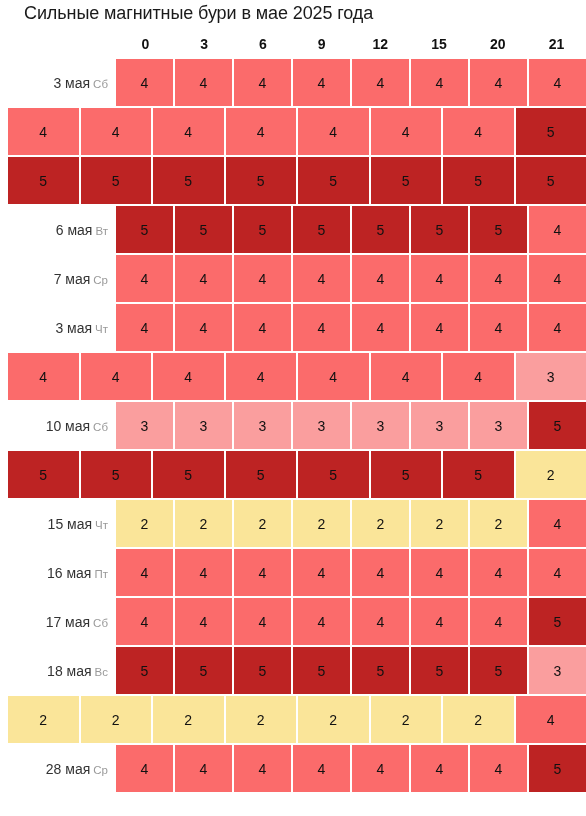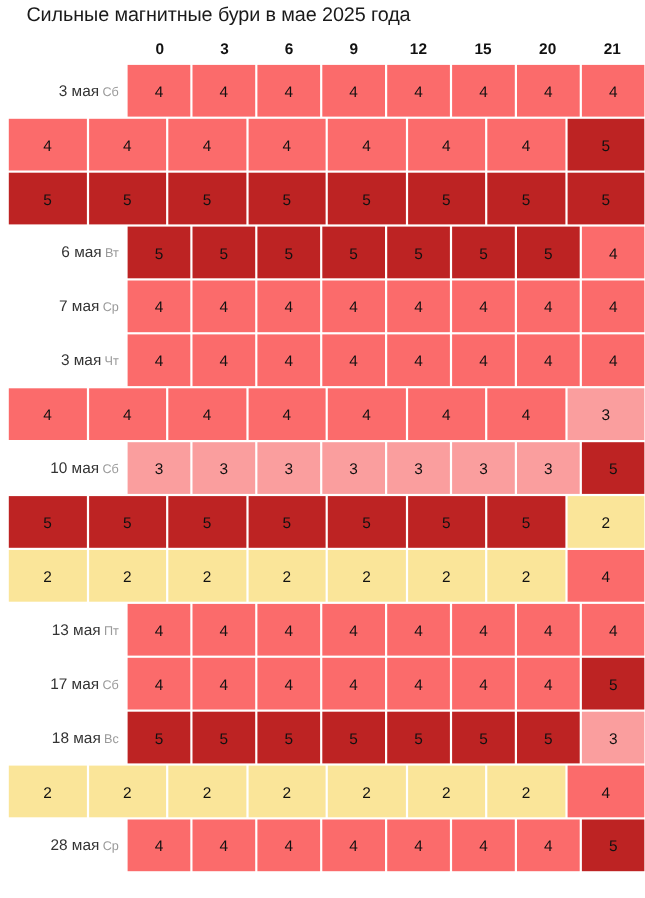--- a/index.html
+++ b/index.html
@@ -223,33 +223,34 @@
         <div class="cell lvl-5">5</div>
         <div class="cell lvl-5">5</div>
         <div class="cell lvl-5">5</div>
         <div class="cell lvl-5">5</div>
         <div class="cell lvl-5">5</div>
         <div class="cell lvl-5">5</div>
         <div class="cell lvl-2">2</div>
       </div>
     </div>
     <div class="grid-row">
-      <div class="row-cells">
-        <div class="cell lvl-2">2</div>
-        <div class="cell lvl-2">2</div>
-        <div class="cell lvl-2">2</div>
-        <div class="cell lvl-2">2</div>
-        <div class="cell lvl-2">2</div>
-        <div class="cell lvl-2">2</div>
-        <div class="cell lvl-2">2</div>
-        <div class="cell lvl-4">4</div>
-      </div>
-    </div>
-    <div class="grid-row">
-      <div class="row-label"><span class="d">13 мая</span><span class="w">Пт</span></div>
+      <div class="row-label"><span class="d">15 мая</span><span class="w">Чт</span></div>
+      <div class="row-cells">
+        <div class="cell lvl-2">2</div>
+        <div class="cell lvl-2">2</div>
+        <div class="cell lvl-2">2</div>
+        <div class="cell lvl-2">2</div>
+        <div class="cell lvl-2">2</div>
+        <div class="cell lvl-2">2</div>
+        <div class="cell lvl-2">2</div>
+        <div class="cell lvl-4">4</div>
+      </div>
+    </div>
+    <div class="grid-row">
+      <div class="row-label"><span class="d">16 мая</span><span class="w">Пт</span></div>
       <div class="row-cells">
         <div class="cell lvl-4">4</div>
         <div class="cell lvl-4">4</div>
         <div class="cell lvl-4">4</div>
         <div class="cell lvl-4">4</div>
         <div class="cell lvl-4">4</div>
         <div class="cell lvl-4">4</div>
         <div class="cell lvl-4">4</div>
         <div class="cell lvl-4">4</div>
       </div>

